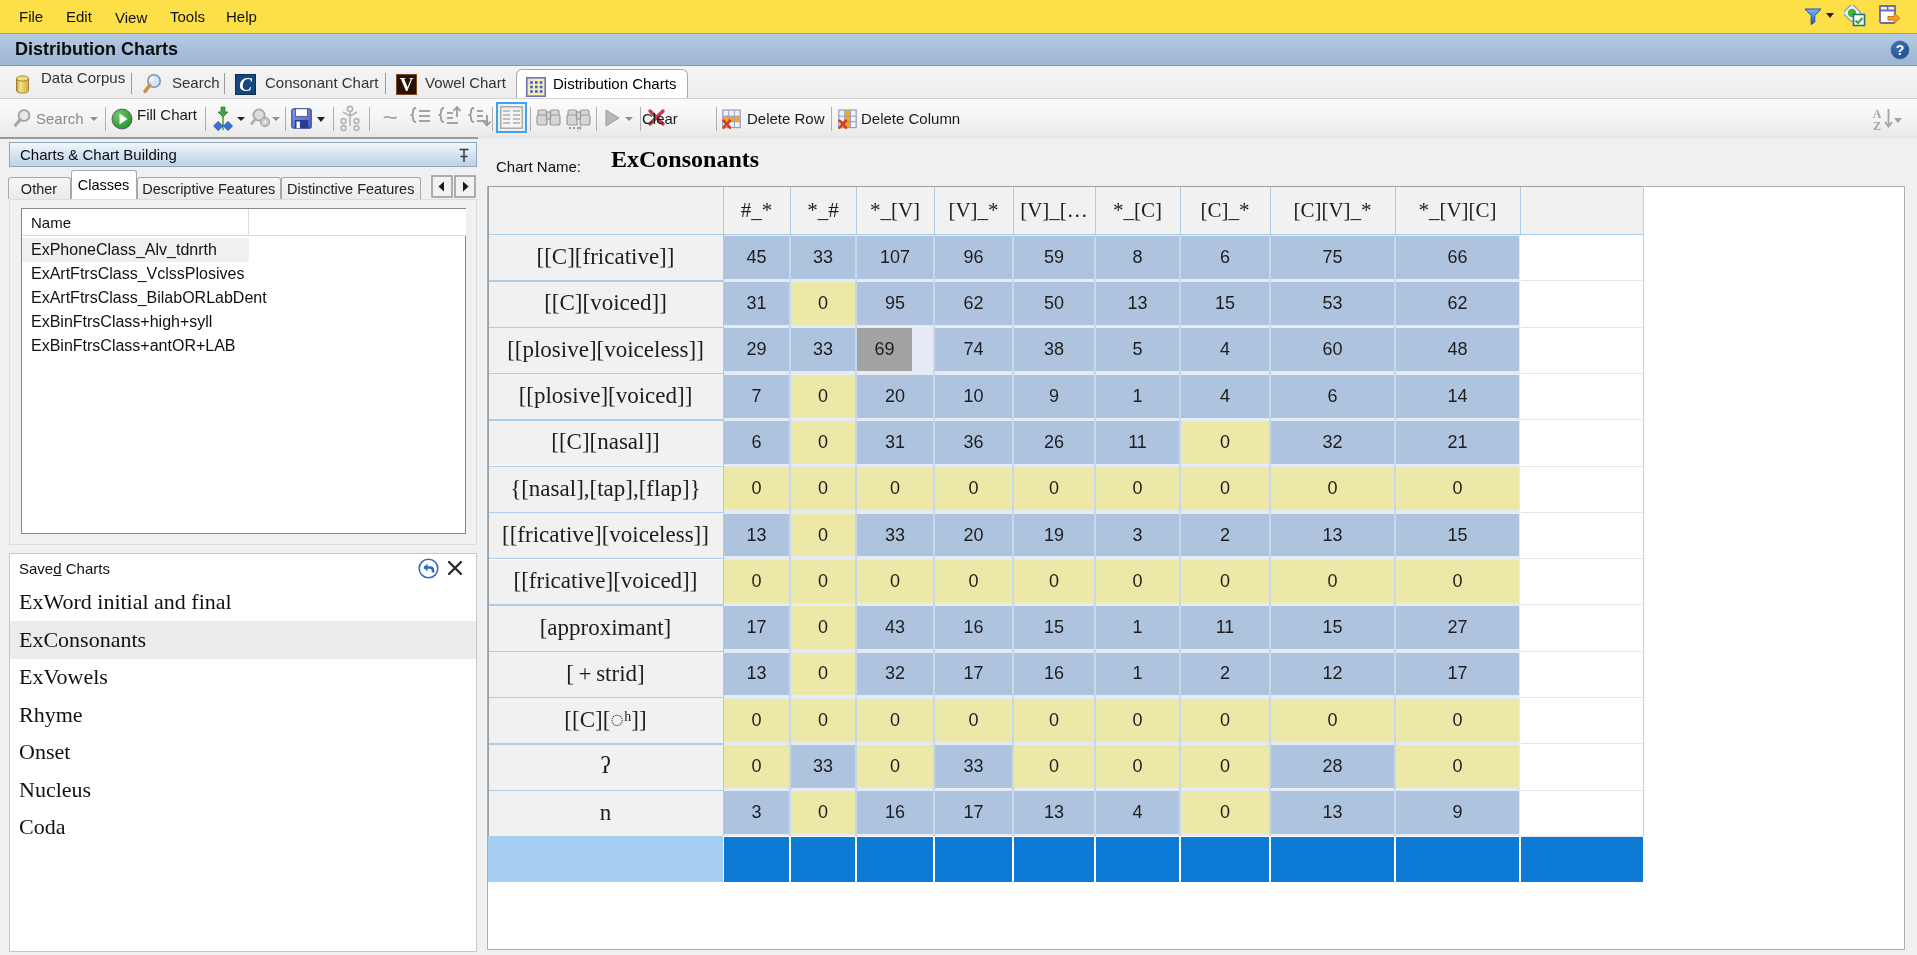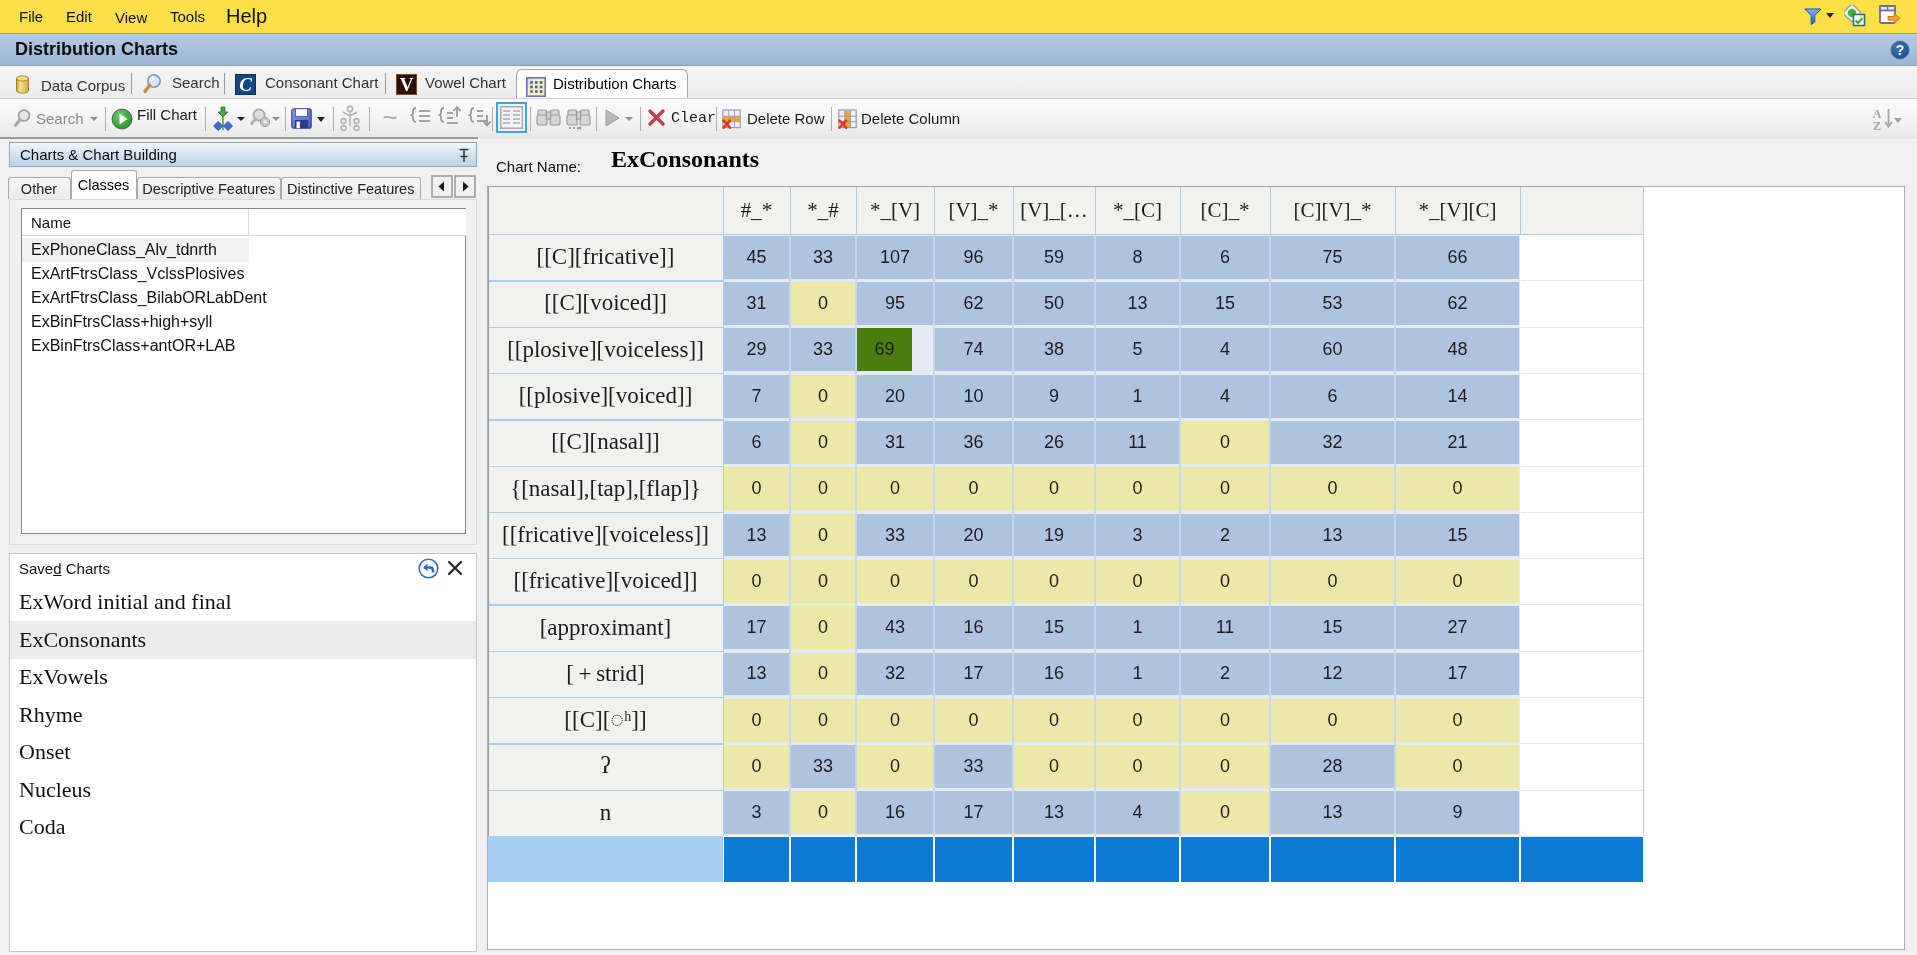--- a/index.html
+++ b/index.html
@@ -14,21 +14,21 @@
 .tbtxt{font-size:15px;color:#1a1a1a;}
 .lst{font-size:16px;color:#111;}
 .savitem{position:absolute;left:10px;width:466px;height:37.5px;display:flex;align-items:center;
  padding-left:9px;font-family:"Liberation Serif",serif;font-size:22px;color:#111;}
 </style></head><body>
 <div class="abs" style="left:0;top:0;width:1917px;height:33px;background:#fde047;">
     <div class="abs" style="left:19px;top:0;height:33px;display:flex;align-items:center;font-size:15px;color:#111;">File</div>
     <div class="abs" style="left:66px;top:0;height:33px;display:flex;align-items:center;font-size:15px;color:#111;">Edit</div>
     <div class="abs" style="left:115px;top:0;height:35px;display:flex;align-items:center;font-size:15px;color:#111;">View</div>
     <div class="abs" style="left:170px;top:0;height:33px;display:flex;align-items:center;font-size:15px;color:#111;">Tools</div>
-    <div class="abs" style="left:226px;top:0;height:33px;display:flex;align-items:center;font-size:20px;color:#111;">Help</div>
+    <div class="abs" style="left:226px;top:0;height:33px;display:flex;align-items:center;font-size:15px;color:#111;">Help</div>
     <svg class="abs" style="left:1803px;top:6px;" width="20" height="20" viewBox="0 0 20 20">
 <defs>
         <linearGradient id="fg" x1="0" y1="0" x2="0" y2="1">
           <stop offset="0" stop-color="#7db2f0"></stop>
           <stop offset="1" stop-color="#1e62d0"></stop>
         </linearGradient>
       </defs>
 <path d="M2 3h16l-6.2 6.5V16l-3.6 2.5V9.5Z" fill="url(#fg)" stroke="#1a50b0" stroke-width="1"></path>
     </svg>
     <div class="abs" style="left:1826px;top:13px;width:0;height:0;border-left:4.5px solid transparent;border-right:4.5px solid transparent;border-top:5px solid #222;"></div>
@@ -65,21 +65,21 @@
 <defs>
       <linearGradient id="cyl" x1="0" y1="0" x2="1" y2="0">
         <stop offset="0" stop-color="#c89b28"></stop>
         <stop offset="0.3" stop-color="#f7e28a"></stop>
         <stop offset="1" stop-color="#d8ab38"></stop>
       </linearGradient>
     </defs>
 <path d="M1.5 3.5v12c0 1.6 2.7 2.6 6 2.6s6-1 6-2.6v-12Z" fill="url(#cyl)" stroke="#8a6d20" stroke-width="0.8"></path>
 <ellipse cx="7.5" cy="3.5" rx="6" ry="2.6" fill="#f3dc7e" stroke="#8a6d20" stroke-width="0.8"></ellipse>
   </svg>
-<div class="abs tabtxt" style="left:41px;top:67px;height:21px;display:flex;align-items:center;margin-top:8px;">Data Corpus</div>
+<div class="abs tabtxt" style="left:41px;top:67px;height:21px;display:flex;align-items:center;">Data Corpus</div>
 <div class="abs" style="left:131px;top:73px;width:1px;height:21px;background:#9a9a9a;"></div>
 <svg class="abs" style="left:141px;top:73px;" width="22" height="22" viewBox="0 0 22 22">
 <circle cx="13" cy="8" r="6.2" fill="#cfe6fa" stroke="#7d97b5" stroke-width="1.6"></circle>
 <circle cx="11" cy="6" r="2.4" fill="#f5fbff" opacity="0.9"></circle>
 <path d="M8.6 12.4 4 18.4" stroke="#c98f3f" stroke-width="3.4" stroke-linecap="round"></path>
   </svg>
 <div class="abs tabtxt" style="left:172px;top:67px;height:31px;display:flex;align-items:center;">Search</div>
 <div class="abs" style="left:224px;top:73px;width:1px;height:21px;background:#9a9a9a;"></div>
 <svg class="abs" style="left:235px;top:74px;" width="21" height="21" viewBox="0 0 21 21">
 <rect x="0.5" y="0.5" width="20" height="20" fill="#14477d" stroke="#0d3054" stroke-width="1"></rect>
@@ -241,21 +241,21 @@
   </svg>
 <div class="abs" style="left:596px;top:107px;width:1px;height:24px;background:#b0b0b0;"></div>
 <svg class="abs" style="left:603px;top:108px;" width="18" height="20" viewBox="0 0 18 20">
     <path d="M3 2v16l13-8Z" fill="#b8b8b8" stroke="#9a9a9a" stroke-width="1"></path>
   </svg>
 <div class="abs" style="left:625px;top:117px;width:0;height:0;border-left:4px solid transparent;border-right:4px solid transparent;border-top:4.5px solid #909090;"></div>
 <div class="abs" style="left:640px;top:107px;width:1px;height:24px;background:#b0b0b0;"></div>
 <svg class="abs" style="left:647px;top:108px;" width="19" height="19" viewBox="0 0 19 19">
 <path d="M3 3 16 16 M16 3 3 16" stroke="#c43a52" stroke-width="3.4" stroke-linecap="round"></path>
   </svg>
-<div class="abs tbtxt" style="left:671px;top:98px;height:41px;display:flex;align-items:center;font-family:Liberation Mono, monospace;">Clear</div>
+<div class="abs tbtxt" style="left:642px;top:98px;height:41px;display:flex;align-items:center;">Clear</div>
 <div class="abs" style="left:716px;top:107px;width:1px;height:24px;background:#b0b0b0;"></div>
 <svg class="abs" style="left:722px;top:109px;" width="19" height="20" viewBox="0 0 19 19.6">
 <rect x="0.8" y="0.8" width="17.4" height="17.6" fill="#eef2fa" stroke="#9a9ab8" stroke-width="1.2"></rect>
 <rect x="1" y="7" width="17" height="5.3" fill="#f5a623"></rect>
 <g stroke="#9a9ab8" stroke-width="1">
       <line x1="6.8" y1="1" x2="6.8" y2="18.6"></line>
       <line x1="12.4" y1="1" x2="12.4" y2="18.6"></line>
       <line x1="1" y1="7" x2="18" y2="7"></line>
       <line x1="1" y1="12.5" x2="18" y2="12.5"></line>
     </g>
@@ -390,21 +390,21 @@
     <div class="cell" style="left:608.1px;top:96.1px;width:82.8px;height:42.9px;background:#aec3de;">13</div>
     <div class="cell" style="left:693.1px;top:96.1px;width:87.8px;height:42.9px;background:#aec3de;">15</div>
     <div class="cell" style="left:783.1px;top:96.1px;width:122.8px;height:42.9px;background:#aec3de;">53</div>
     <div class="cell" style="left:908.1px;top:96.1px;width:122.8px;height:42.9px;background:#aec3de;">62</div>
     <div style="position:absolute;left:1033px;top:140.6px;width:122px;height:1px;background:#e3e6eb;"></div>
     <div style="position:absolute;left:0;top:142.0px;width:235px;height:44.9px;background:#f1f1f0;"></div>
     <div class="rowlab" style="left:0;top:140.6px;width:235px;height:46.3px;">[[plosive][voiceless]]</div>
     <div style="position:absolute;left:0;top:186.9px;width:235px;height:1.4px;background:#aacdec;"></div>
     <div class="cell" style="left:236.1px;top:142.4px;width:64.8px;height:42.9px;background:#aec3de;">29</div>
     <div class="cell" style="left:303.1px;top:142.4px;width:63.8px;height:42.9px;background:#aec3de;">33</div>
-    <div class="cell" style="left:369.1px;top:142.4px;width:55px;height:42.9px;background:#4d7c0f;">69</div>
+    <div class="cell" style="left:369.1px;top:142.4px;width:55px;height:42.9px;background:#a3a3a3;">69</div>
     <div class="cell" style="left:447.1px;top:142.4px;width:76.8px;height:42.9px;background:#aec3de;">74</div>
     <div class="cell" style="left:526.1px;top:142.4px;width:79.8px;height:42.9px;background:#aec3de;">38</div>
     <div class="cell" style="left:608.1px;top:142.4px;width:82.8px;height:42.9px;background:#aec3de;">5</div>
     <div class="cell" style="left:693.1px;top:142.4px;width:87.8px;height:42.9px;background:#aec3de;">4</div>
     <div class="cell" style="left:783.1px;top:142.4px;width:122.8px;height:42.9px;background:#aec3de;">60</div>
     <div class="cell" style="left:908.1px;top:142.4px;width:122.8px;height:42.9px;background:#aec3de;">48</div>
     <div style="position:absolute;left:1033px;top:186.9px;width:122px;height:1px;background:#e3e6eb;"></div>
     <div style="position:absolute;left:0;top:188.3px;width:235px;height:44.9px;background:#f1f1f0;"></div>
     <div class="rowlab" style="left:0;top:186.9px;width:235px;height:46.3px;">[[plosive][voiced]]</div>
     <div style="position:absolute;left:0;top:233.2px;width:235px;height:1.4px;background:#aacdec;"></div>

